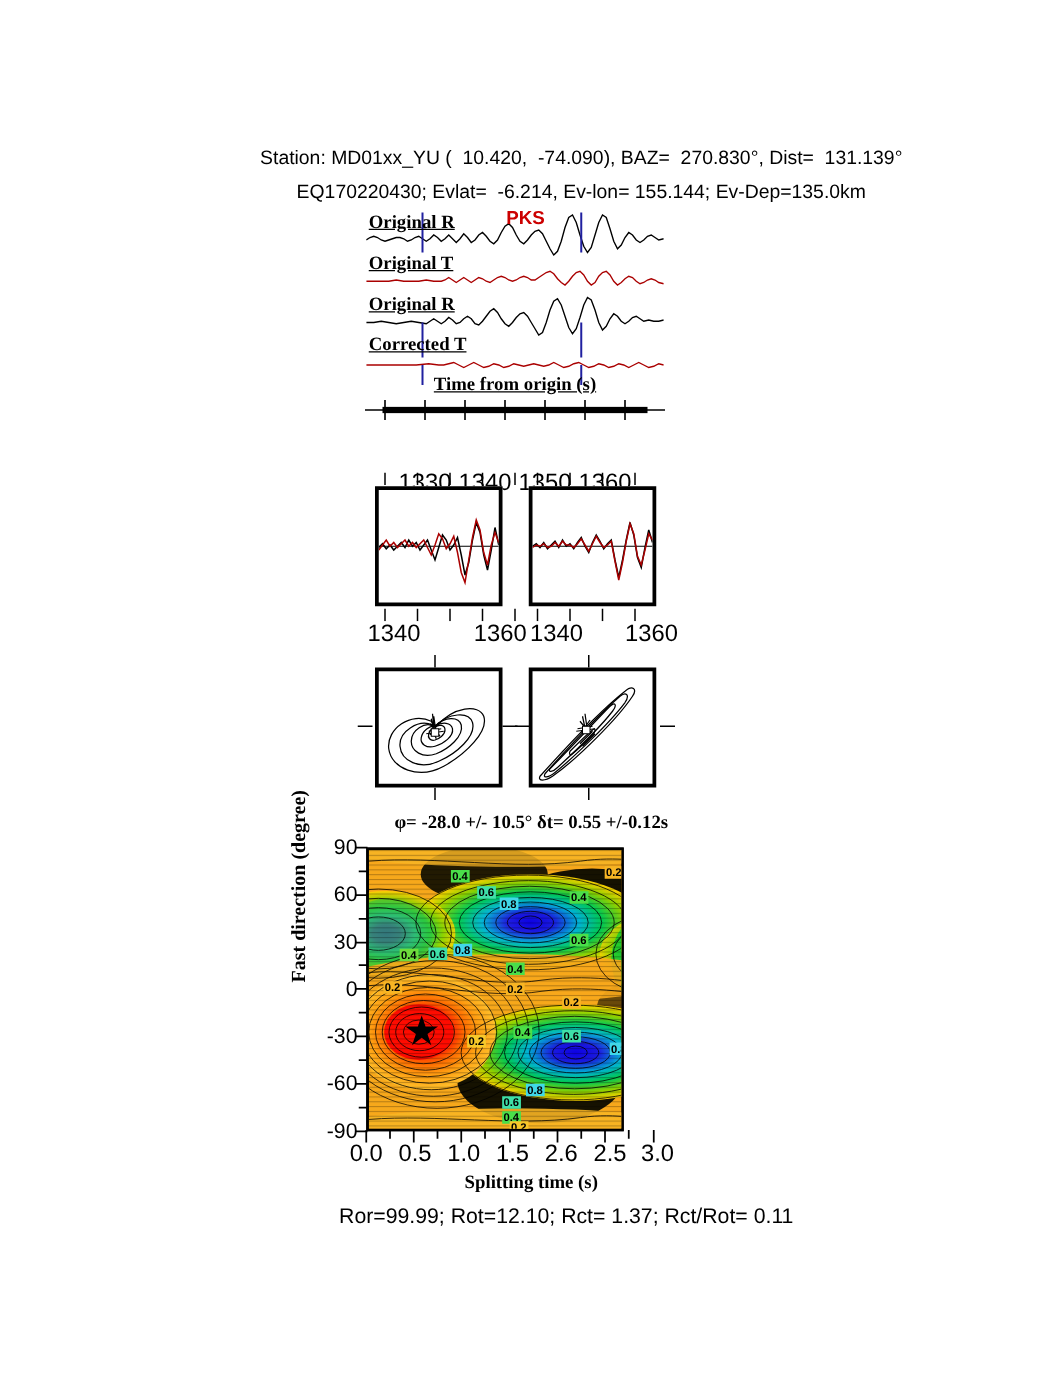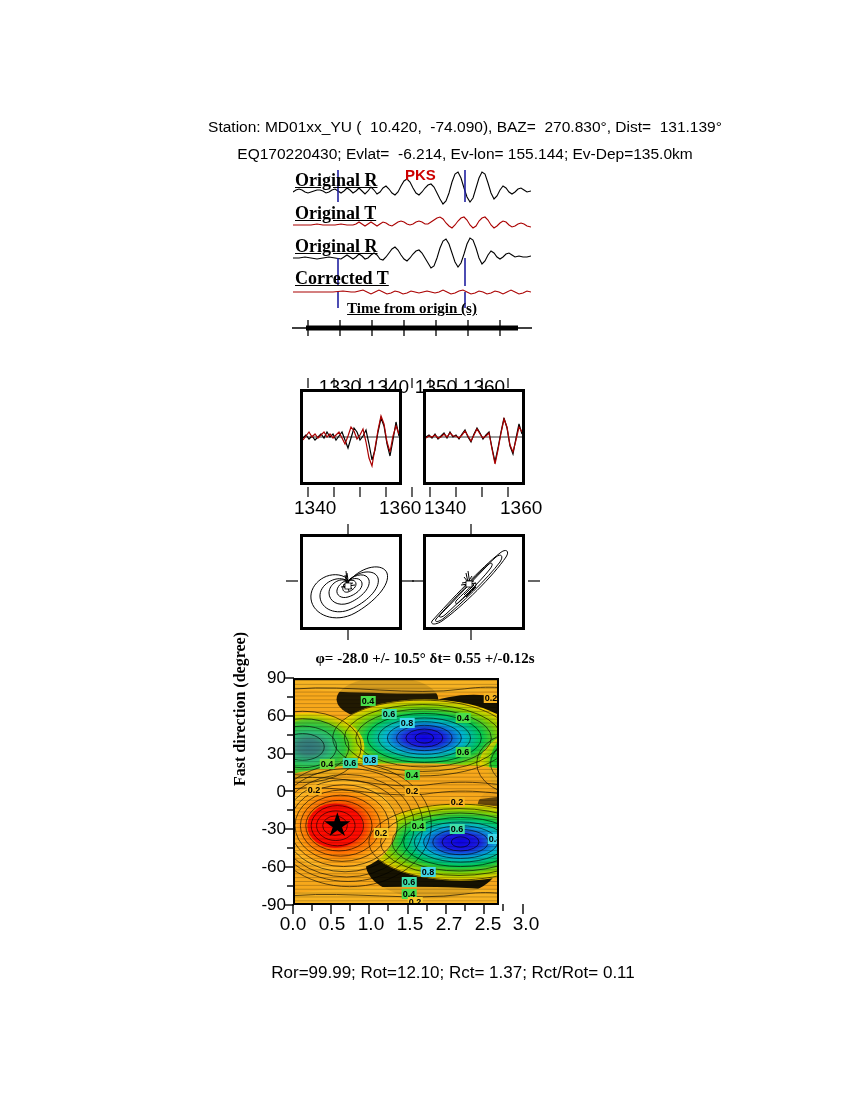--- a/index.html
+++ b/index.html
@@ -38,21 +38,21 @@
   #wave-stack {
     position: absolute;
     left: 293px; top: 168px;
     width: 238px; height: 140px;
   }
   .trace-label {
     position: absolute;
     left: 2px;
     font-family: "Liberation Serif", serif;
     font-weight: bold;
-    font-size: 18px;
+    font-size: 15px;
     text-decoration: underline;
     white-space: nowrap;
     z-index: 4;
   }
   .pks-label {
     position: absolute;
     color: #cc0000;
     font-family: "Liberation Sans", sans-serif;
     font-weight: bold;
     font-size: 15px;
@@ -516,21 +516,22 @@
       <line x1="212" y1="1" x2="212" y2="8"></line>
       <line x1="232" y1="1" x2="232" y2="11"></line>
     </g>
   </svg>
 
   <div style="position:absolute;left:293px;top:913px;width:235px;height:24px">
     <span class="xtick-lbl" style="left:0px">0.0</span>
     <span class="xtick-lbl" style="left:39px">0.5</span>
     <span class="xtick-lbl" style="left:78px">1.0</span>
     <span class="xtick-lbl" style="left:117px">1.5</span>
-    <span class="xtick-lbl" style="left:156px">2.7</span>
+    <span class="xtick-lbl" style="left:156px">2.6</span>
     <span class="xtick-lbl" style="left:195px">2.5</span>
     <span class="xtick-lbl" style="left:233px">3.0</span>
   </div>
 
+  <div id="xlabel">Splitting time (s)</div>
 
   <div id="footer-stats">Ror=99.99; Rot=12.10; Rct= 1.37; Rct/Rot= 0.11</div>
 
 </div>
 
 </body></html>

